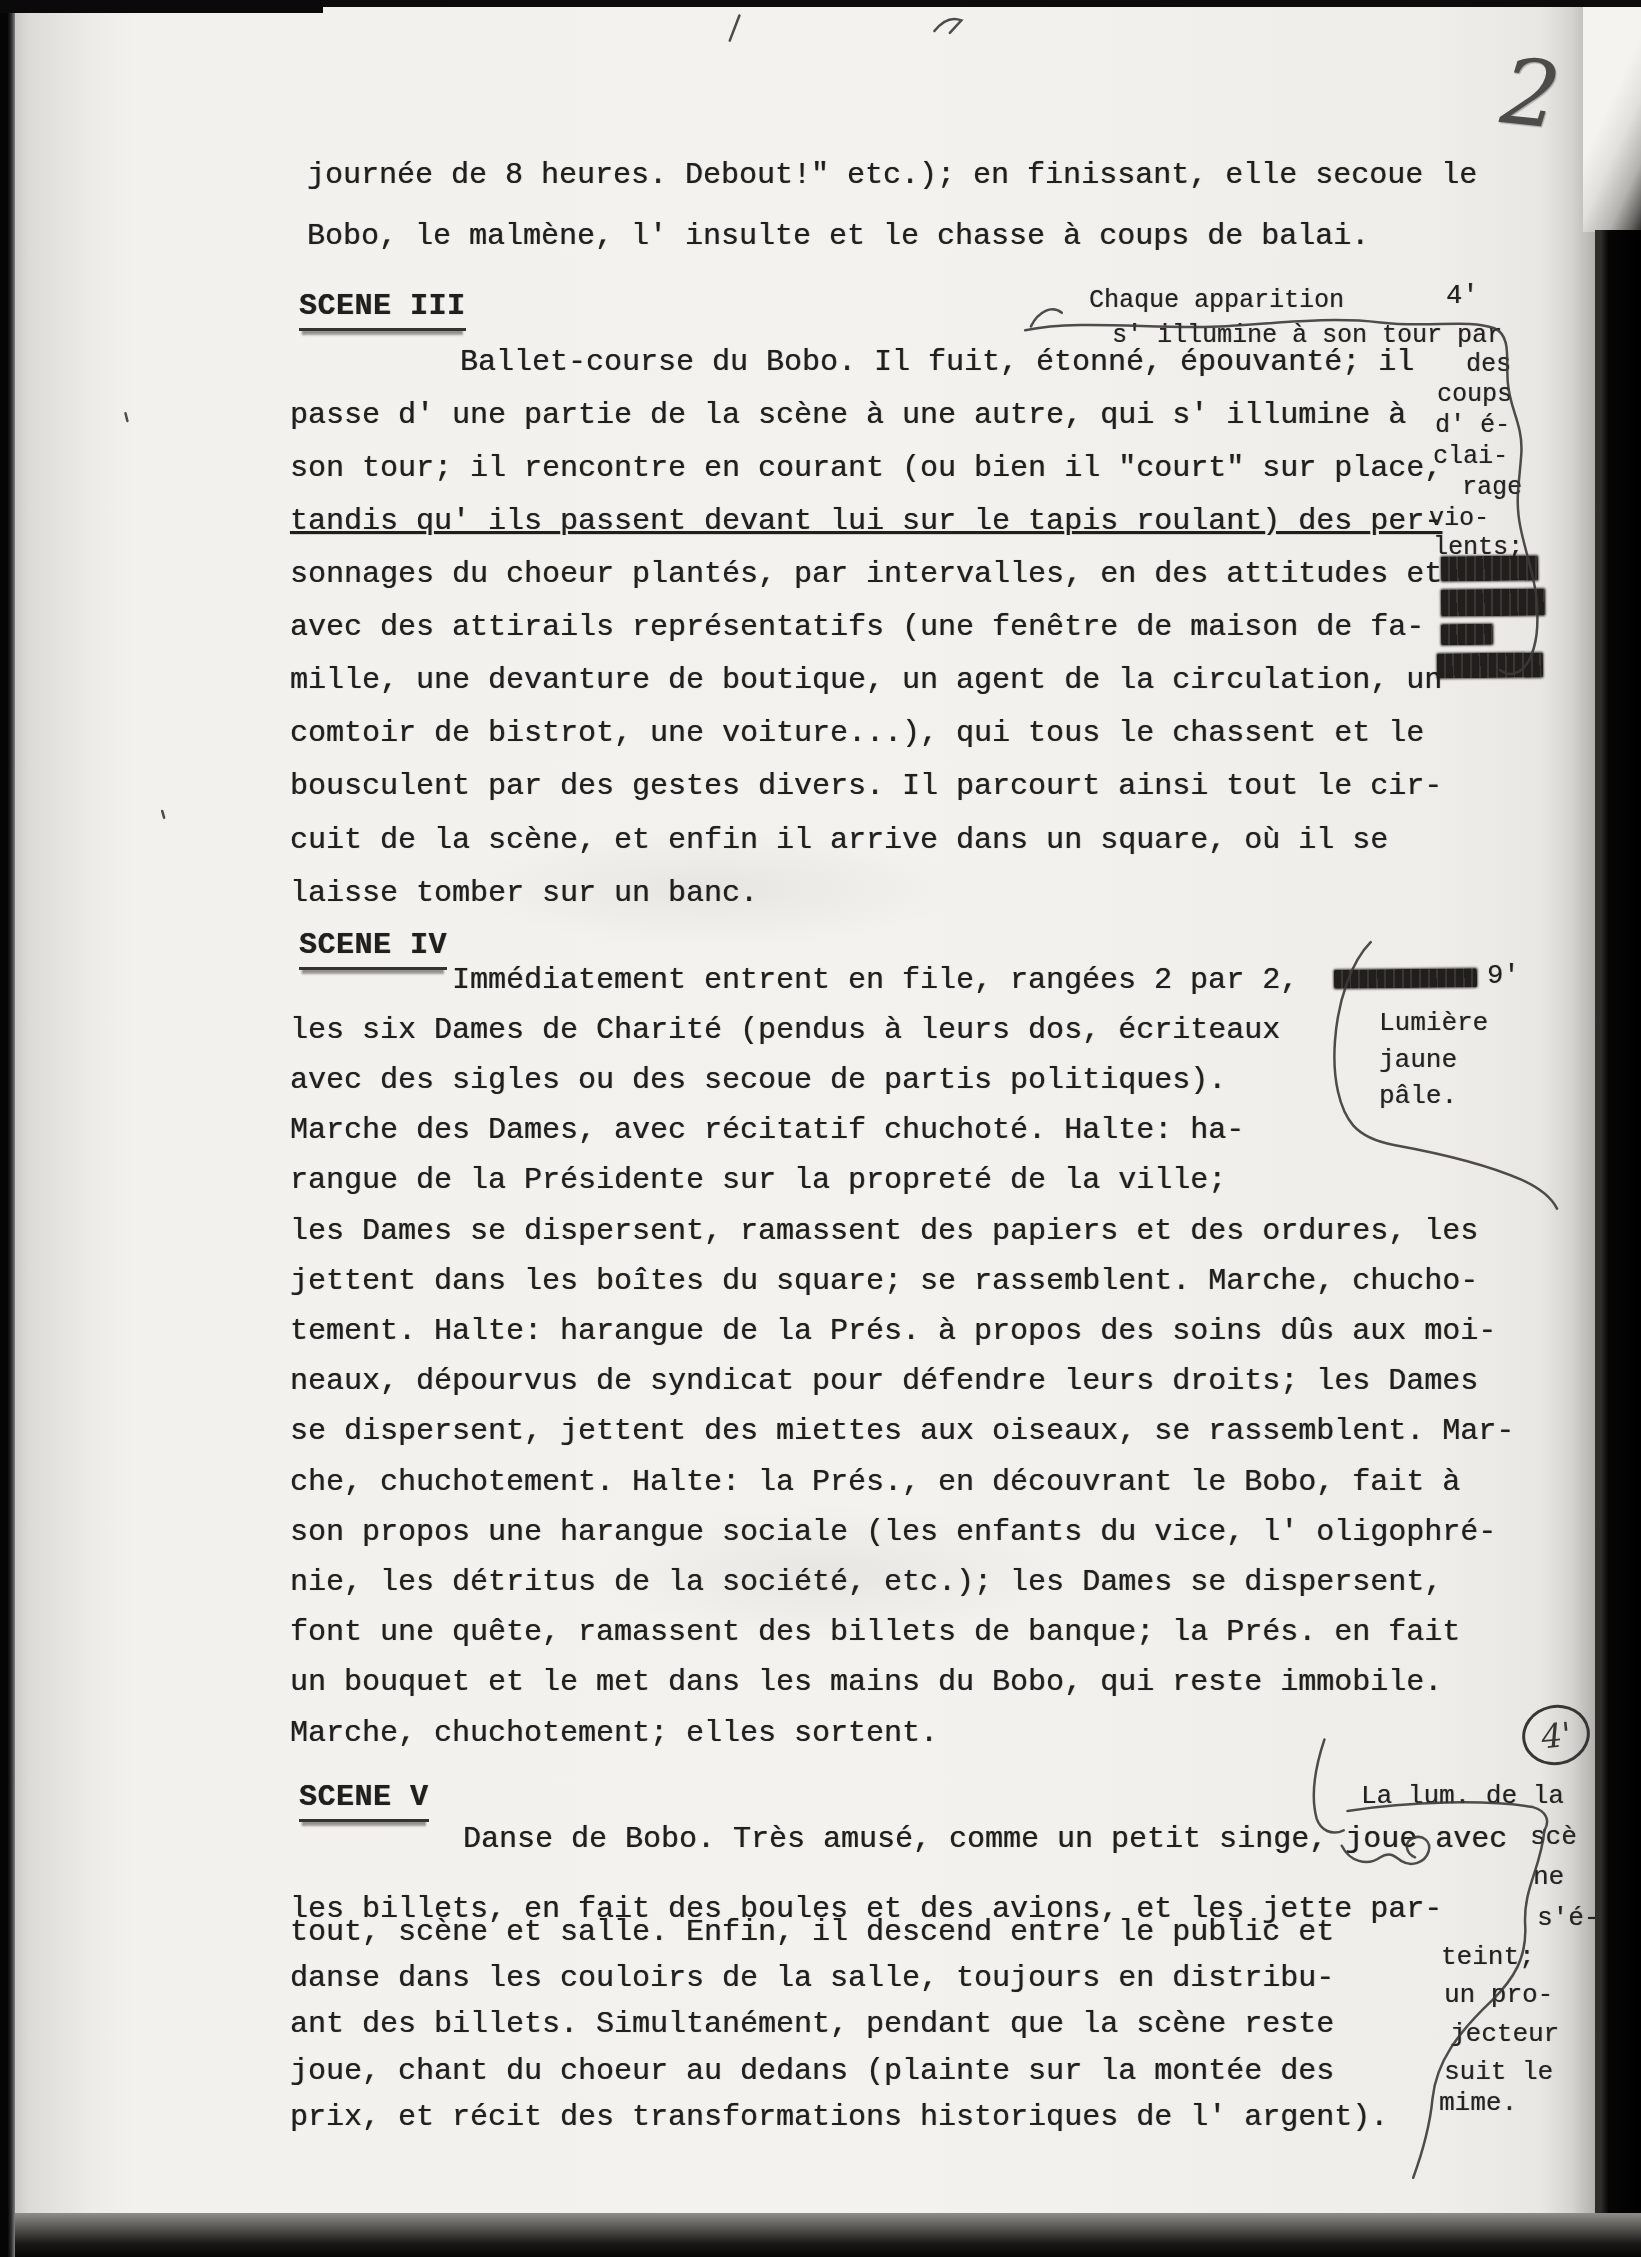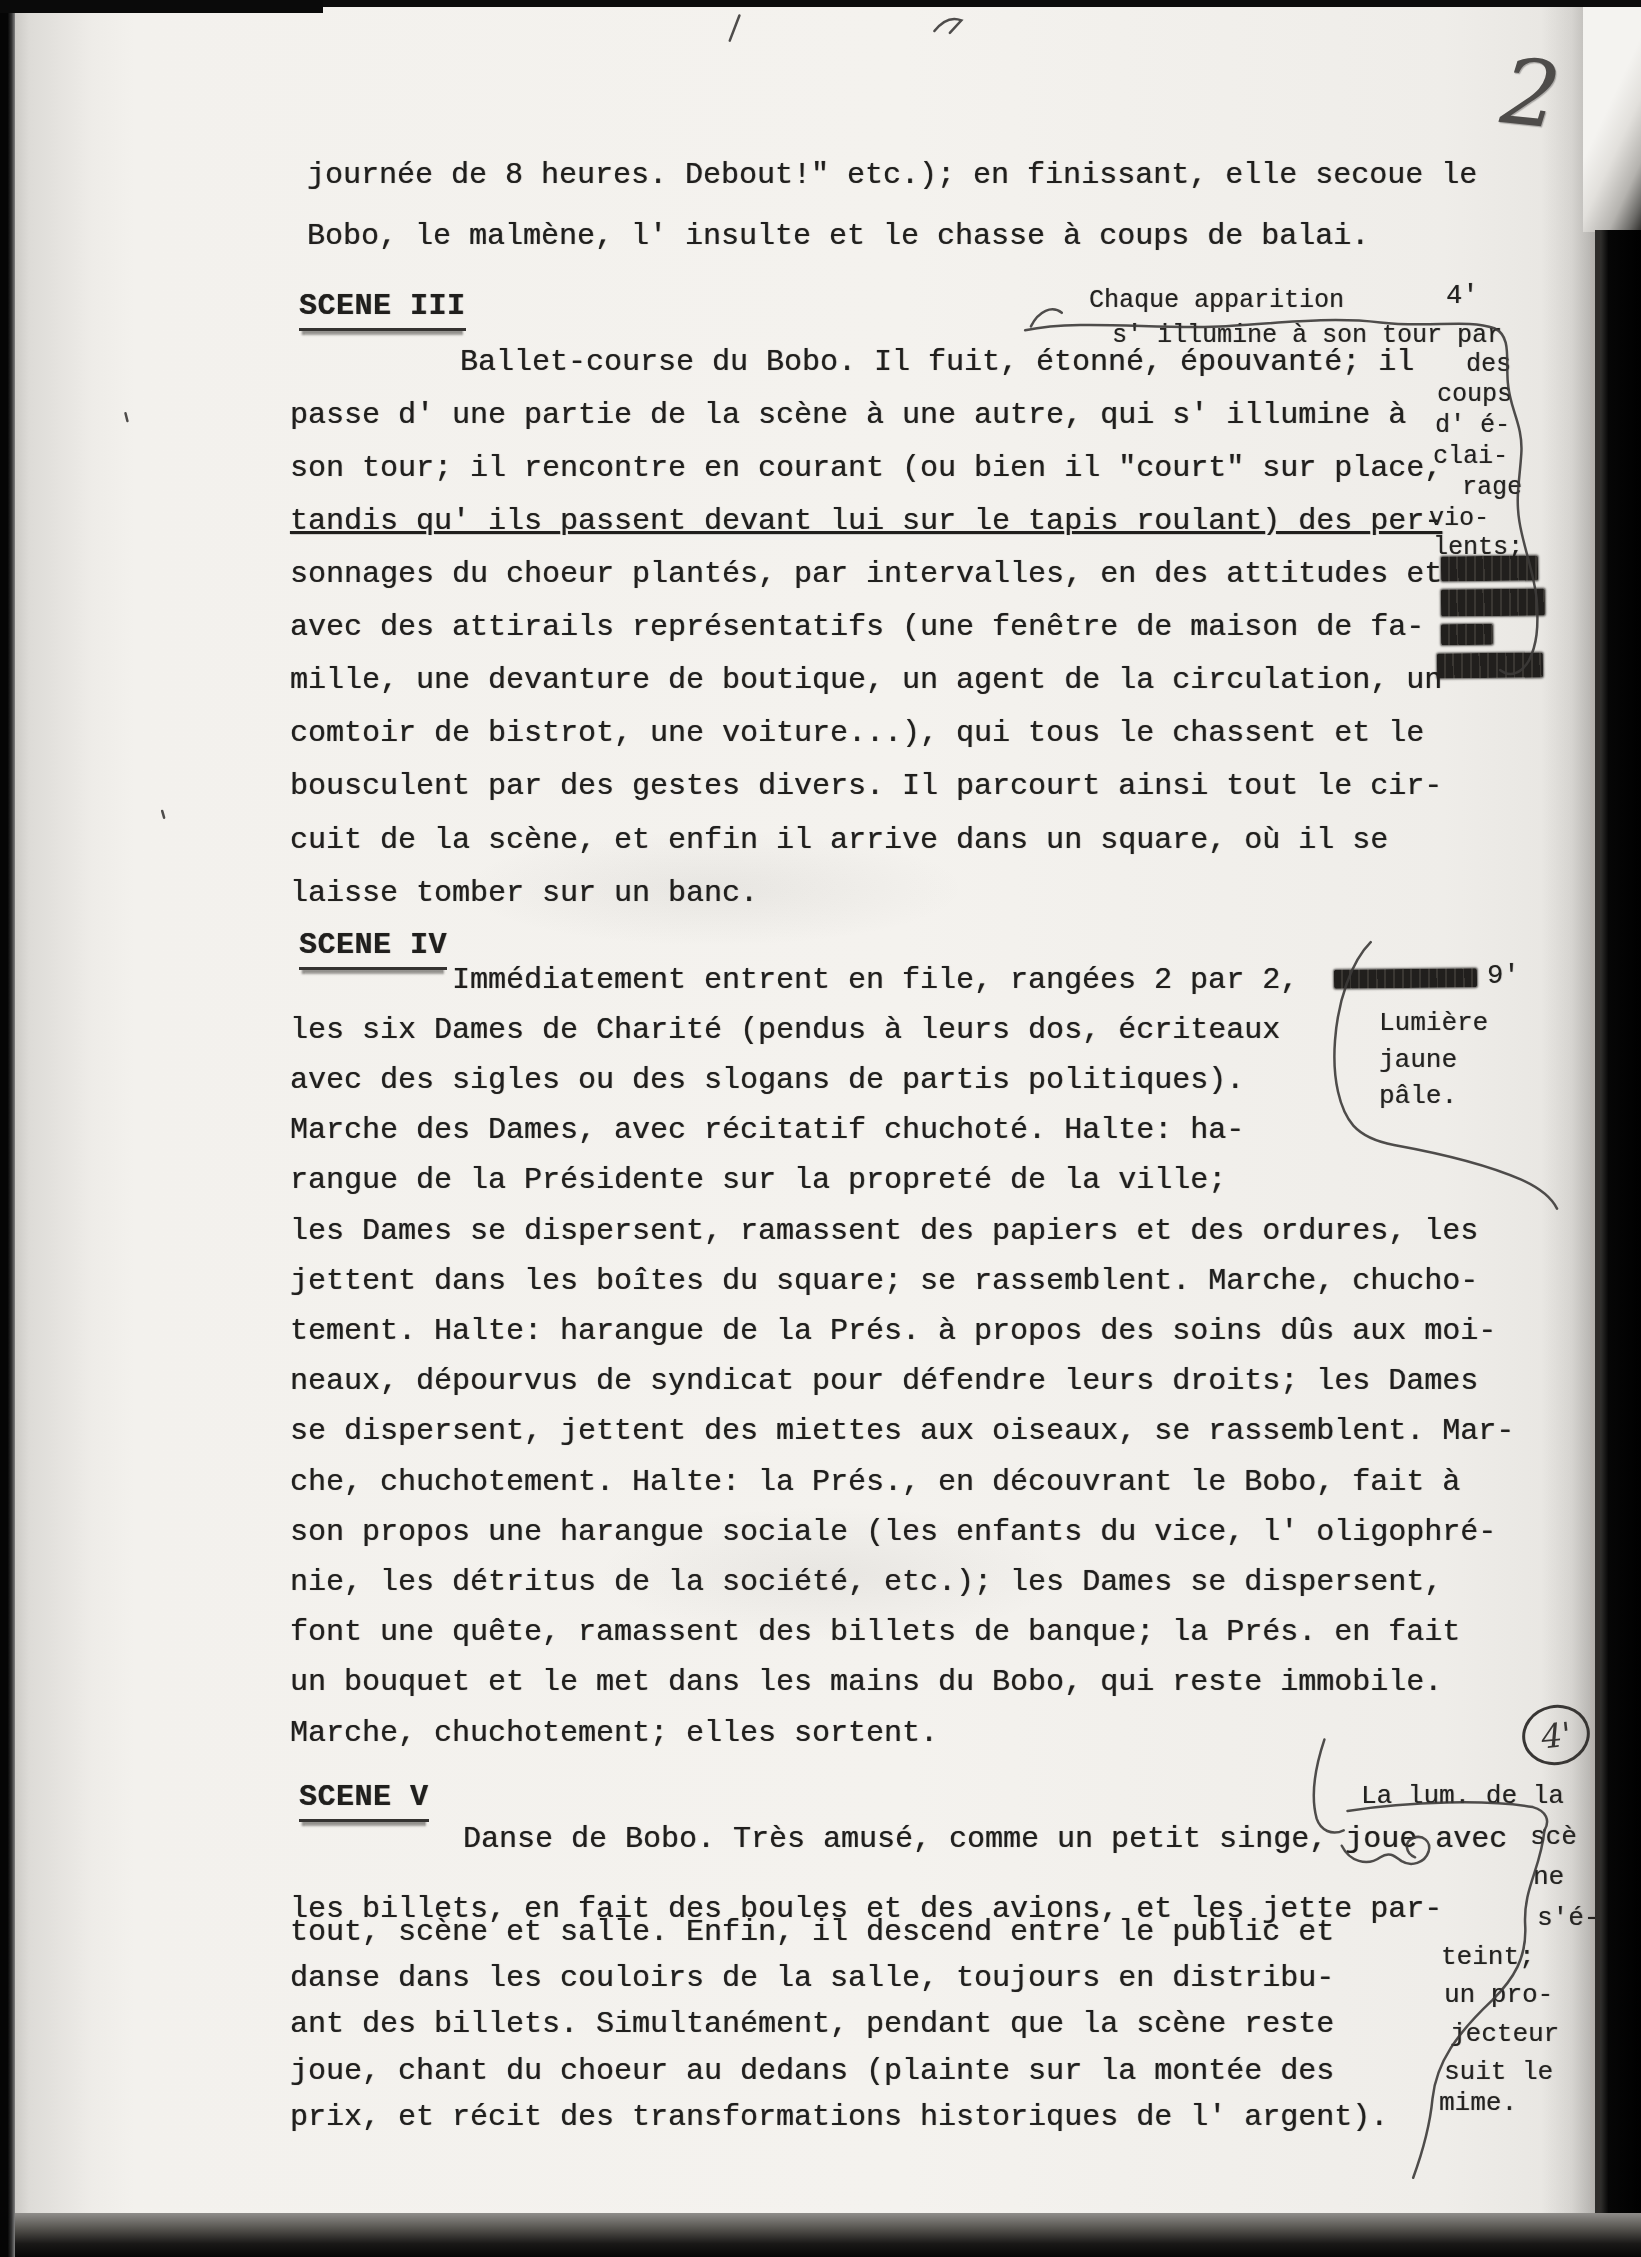--- a/index.html
+++ b/index.html
@@ -80,21 +80,21 @@
   <div class="redact" style="left:1441px;top:556px;width:97px;height:25px;"></div>
   <div class="redact" style="left:1441px;top:589px;width:104px;height:27px;"></div>
   <div class="redact" style="left:1441px;top:624px;width:52px;height:21px;"></div>
   <div class="redact" style="left:1437px;top:653px;width:106px;height:25px;"></div>
 
   <div class="line hdr" style="left:299px;top:929px;">SCENE IV</div>
   <div class="line" style="left:452px;top:964px;">Immédiatement entrent en file, rangées 2 par 2,</div>
   <div class="redact" style="left:1334px;top:969px;width:143px;height:19.3px;"></div>
   <div class="mnote" style="left:1487px;top:962px;font-size:27px;">9'</div>
   <div class="line" style="left:290px;top:1014px;">les six Dames de Charité (pendus à leurs dos, écriteaux</div>
-  <div class="line" style="left:290px;top:1064px;">avec des sigles ou des slogans de partis politiques).</div>
+  <div class="line" style="left:290px;top:1064px;">avec des sigles ou des secoue de partis politiques).</div>
   <div class="line" style="left:290px;top:1114px;">Marche des Dames, avec récitatif chuchoté. Halte: ha-</div>
   <div class="line" style="left:290px;top:1164px;">rangue de la Présidente sur la propreté de la ville;</div>
   <div class="line" style="left:290px;top:1215px;">les Dames se dispersent, ramassent des papiers et des ordures, les</div>
   <div class="line" style="left:290px;top:1265px;">jettent dans les boîtes du square; se rassemblent. Marche, chucho-</div>
   <div class="line" style="left:290px;top:1315px;">tement. Halte: harangue de la Prés. à propos des soins dûs aux moi-</div>
   <div class="line" style="left:290px;top:1365px;">neaux, dépourvus de syndicat pour défendre leurs droits; les Dames</div>
   <div class="line" style="left:290px;top:1415px;">se dispersent, jettent des miettes aux oiseaux, se rassemblent. Mar-</div>
   <div class="line" style="left:290px;top:1466px;">che, chuchotement. Halte: la Prés., en découvrant le Bobo, fait à</div>
   <div class="line" style="left:290px;top:1516px;">son propos une harangue sociale (les enfants du vice, l' oligophré-</div>
   <div class="line" style="left:290px;top:1566px;">nie, les détritus de la société, etc.); les Dames se dispersent,</div>

